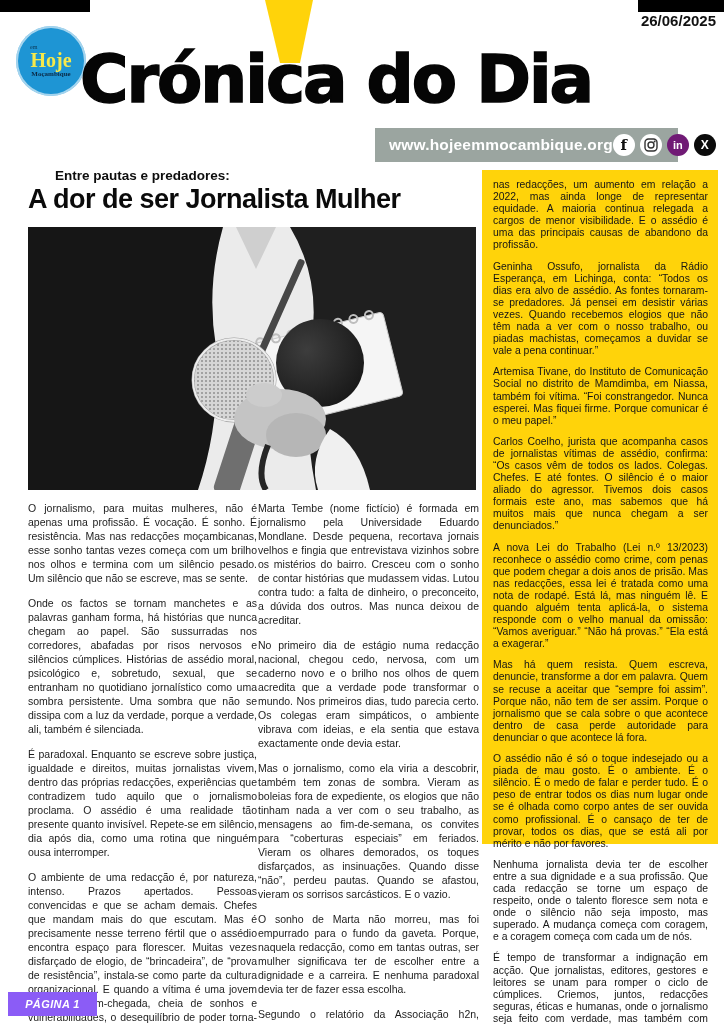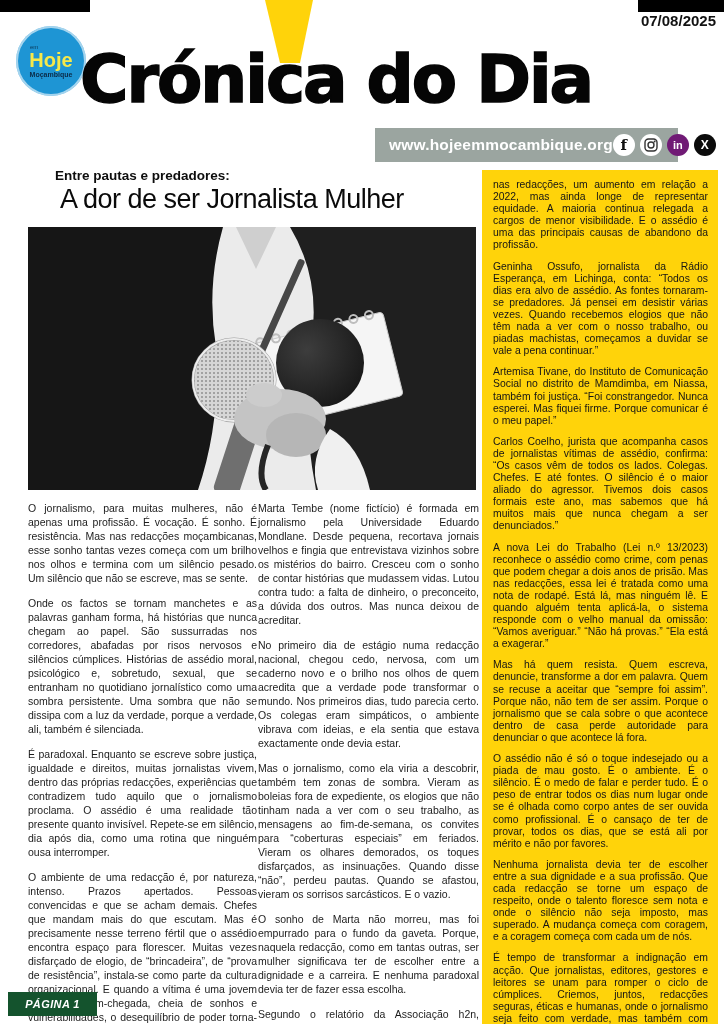--- a/index.html
+++ b/index.html
@@ -18,20 +18,21 @@
     position:absolute; left:264px; top:0; width:50px; height:63px;
     background:#FFD30A;
     clip-path:polygon(2% 0, 98% 0, 72% 100%, 32% 100%);
   }
   
   .logo {
     position:absolute; left:16px; top:26px; width:70px; height:70px;
     background:#1E95D4; border-radius:50%;
     display:flex; flex-direction:column; align-items:center; justify-content:center;
     box-shadow:0 0 0 2px rgba(255,255,255,.6) inset;
+    font-family:Liberation Serif, serif;
   }
   .logo .hoje { color:#F7E94A; font-weight:bold; font-size:20px; line-height:20px; }
   .logo .em { color:#0B3A5A; font-size:6px; line-height:6px; align-self:flex-start; margin-left:14px; }
   .logo .moz { color:#0B2A46; font-size:7px; font-weight:bold; line-height:9px; }
   
   .date {
     position:absolute; top:12px; right:8px;
     font-weight:bold; font-size:15px; color:#111;
   }
   
@@ -60,67 +61,67 @@
   .ic-li { background:#701a75; color:#fff; font-size:11px; }
   .ic-x  { background:#0b0b0b; color:#fff; font-size:12px; }
   .ic-tt { background:transparent; color:#0b0b0b; font-size:17px; flex-direction:column; border-radius:0; }
   
   .kicker {
     position:absolute; left:30px; top:168px;
     font-weight:bold; font-size:13.5px; color:#0d0d0d;margin-left:25px;
   }
   .headline {
     position:absolute; left:28px; top:184px; width:460px;
-    font-weight:normal; font-size:27px; letter-spacing:-0.5px; color:#0a0a0a;margin-left:32px;
+    font-weight:bold; font-size:27px; letter-spacing:-0.5px; color:#0a0a0a;
   }
   
   .photo {
     position:absolute; left:28px; top:227px; width:448px; height:263px;
     background:#555; overflow:hidden;
   }
   .photo svg { display:block; }
   
   .col {
     position:absolute; top:501px;
     font-size:10.5px; line-height:14px; color:#1c1c1c; text-align:justify;
   }
   .col p { margin:0 0 11px; }
   .col1 { left:28px;  width:229px; }
   .col2 { left:258px; width:221px; }
   
   .yellow-col {
-    position:absolute; left:482px; top:170px; width:236px; height:854px;
+    position:absolute; left:482px; top:170px; width:236px; height:674px;
     background:#FFD30A; padding:9px 10px 7px 11px;
   }
   .yellow-col .coltext { font-size:10.4px; line-height:12.1px; color:#151515; text-align:justify; }
   .yellow-col .coltext p { margin:0 0 9px; }
   
   .page-badge {
     position:absolute; left:8px; top:992px; width:89px; height:24px;
-    background:#14532d; color:#ffffff;
+    background:#8b5cf6; color:#ffffff;
     font-style:italic; font-weight:bold; font-size:11px; letter-spacing:0.4px;
     display:flex; align-items:center; justify-content:center;
   }
 </style>
 </head>
 <body>
 
 <div class="page">
 
   <div class="strip strip-left"></div>
   <div class="strip strip-right"></div>
   <div class="wedge"></div>
 
   <div class="logo">
     <span class="em">em</span>
     <span class="hoje">Hoje</span>
     <span class="moz">Moçambique</span>
   </div>
 
-  <div class="date">07/08/2025</div>
+  <div class="date">26/06/2025</div>
 
   <div class="masthead-title">Crónica do Dia</div>
 
   <div class="sitebar">
     <span class="site-url">www.hojeemmocambique.org</span>
     <span class="icons">
       <span class="ic ic-fb">f</span>
       <span class="ic ic-ig">
         <svg width="14" height="14" viewBox="0 0 14 14">
           <rect x="1" y="1" width="12" height="12" rx="3.5" fill="none" stroke="#333" stroke-width="1.4"></rect>
@@ -201,21 +202,21 @@
       <p>No primeiro dia de estágio numa redacção nacional, chegou cedo, nervosa, com um caderno novo e o brilho nos olhos de quem acredita que a verdade pode transformar o mundo. Nos primeiros dias, tudo parecia certo. Os colegas eram simpáticos, o ambiente vibrava com ideias, e ela sentia que estava exactamente onde devia estar.</p>
       <p>Mas o jornalismo, como ela viria a descobrir, também tem zonas de sombra. Vieram as boleias fora de expediente, os elogios que não tinham nada a ver com o seu trabalho, as mensagens ao fim-de-semana, os convites para “coberturas especiais” em feriados. Vieram os olhares demorados, os toques disfarçados, as insinuações. Quando disse “não”, perdeu pautas. Quando se afastou, vieram os sorrisos sarcásticos. E o vazio.</p>
       <p>O sonho de Marta não morreu, mas foi empurrado para o fundo da gaveta. Porque, naquela redacção, como em tantas outras, ser mulher significava ter de escolher entre a dignidade e a carreira. E nenhuma paradoxal devia ter de fazer essa escolha.</p>
       <p>Segundo o relatório da Associação h2n, publicado em 2024, apenas 27% dos jornalistas nas</p>
     </div>
 
   <div class="yellow-col">
     <div class="coltext">
         <p>nas redacções, um aumento em relação a 2022, mas ainda longe de representar equidade. A maioria continua relegada a cargos de menor visibilidade. E o assédio é uma das principais causas de abandono da profissão.</p>
         <p>Geninha Ossufo, jornalista da Rádio Esperança, em Lichinga, conta: “Todos os dias era alvo de assédio. As fontes tornaram-se predadores. Já pensei em desistir várias vezes. Quando recebemos elogios que não têm nada a ver com o nosso trabalho, ou piadas machistas, começamos a duvidar se vale a pena continuar.”</p>
-        <p>Artemisa Tivane, do Instituto de Comunicação Social no distrito de Mamdimba, em Niassa, também foi justiça. “Foi constrangedor. Nunca esperei. Mas fiquei firme. Porque comunicar é o meu papel.”</p>
+        <p>Artemisa Tivane, do Instituto de Comunicação Social no distrito de Mamdimba, em Niassa, também foi vítima. “Foi constrangedor. Nunca esperei. Mas fiquei firme. Porque comunicar é o meu papel.”</p>
         <p>Carlos Coelho, jurista que acompanha casos de jornalistas vítimas de assédio, confirma: “Os casos vêm de todos os lados. Colegas. Chefes. E até fontes. O silêncio é o maior aliado do agressor. Tivemos dois casos formais este ano, mas sabemos que há muitos mais que nunca chegam a ser denunciados.”</p>
         <p>A nova Lei do Trabalho (Lei n.º 13/2023) reconhece o assédio como crime, com penas que podem chegar a dois anos de prisão. Mas nas redacções, essa lei é tratada como uma nota de rodapé. Está lá, mas ninguém lê. E quando alguém tenta aplicá-la, o sistema responde com o velho manual da omissão: “Vamos averiguar.” “Não há provas.” “Ela está a exagerar.”</p>
         <p>Mas há quem resista. Quem escreva, denuncie, transforme a dor em palavra. Quem se recuse a aceitar que “sempre foi assim”. Porque não, não tem de ser assim. Porque o jornalismo que se cala sobre o que acontece dentro de casa perde autoridade para denunciar o que acontece lá fora.</p>
         <p>O assédio não é só o toque indesejado ou a piada de mau gosto. É o ambiente. É o silêncio. É o medo de falar e perder tudo. É o peso de entrar todos os dias num lugar onde se é olhada como corpo antes de ser ouvida como profissional. É o cansaço de ter de provar, todos os dias, que se está ali por mérito e não por favores.</p>
         <p>Nenhuma jornalista devia ter de escolher entre a sua dignidade e a sua profissão. Que cada redacção se torne um espaço de respeito, onde o talento floresce sem nota e onde o silêncio não seja imposto, mas superado. A mudança começa com coragem, e a coragem começa com cada um de nós.</p>
         <p>É tempo de transformar a indignação em acção. Que jornalistas, editores, gestores e leitores se unam para romper o ciclo de cúmplices. Criemos, juntos, redacções seguras, éticas e humanas, onde o jornalismo seja feito com verdade, mas também com justiça.</p>
       </div>
 
   </div>
 

